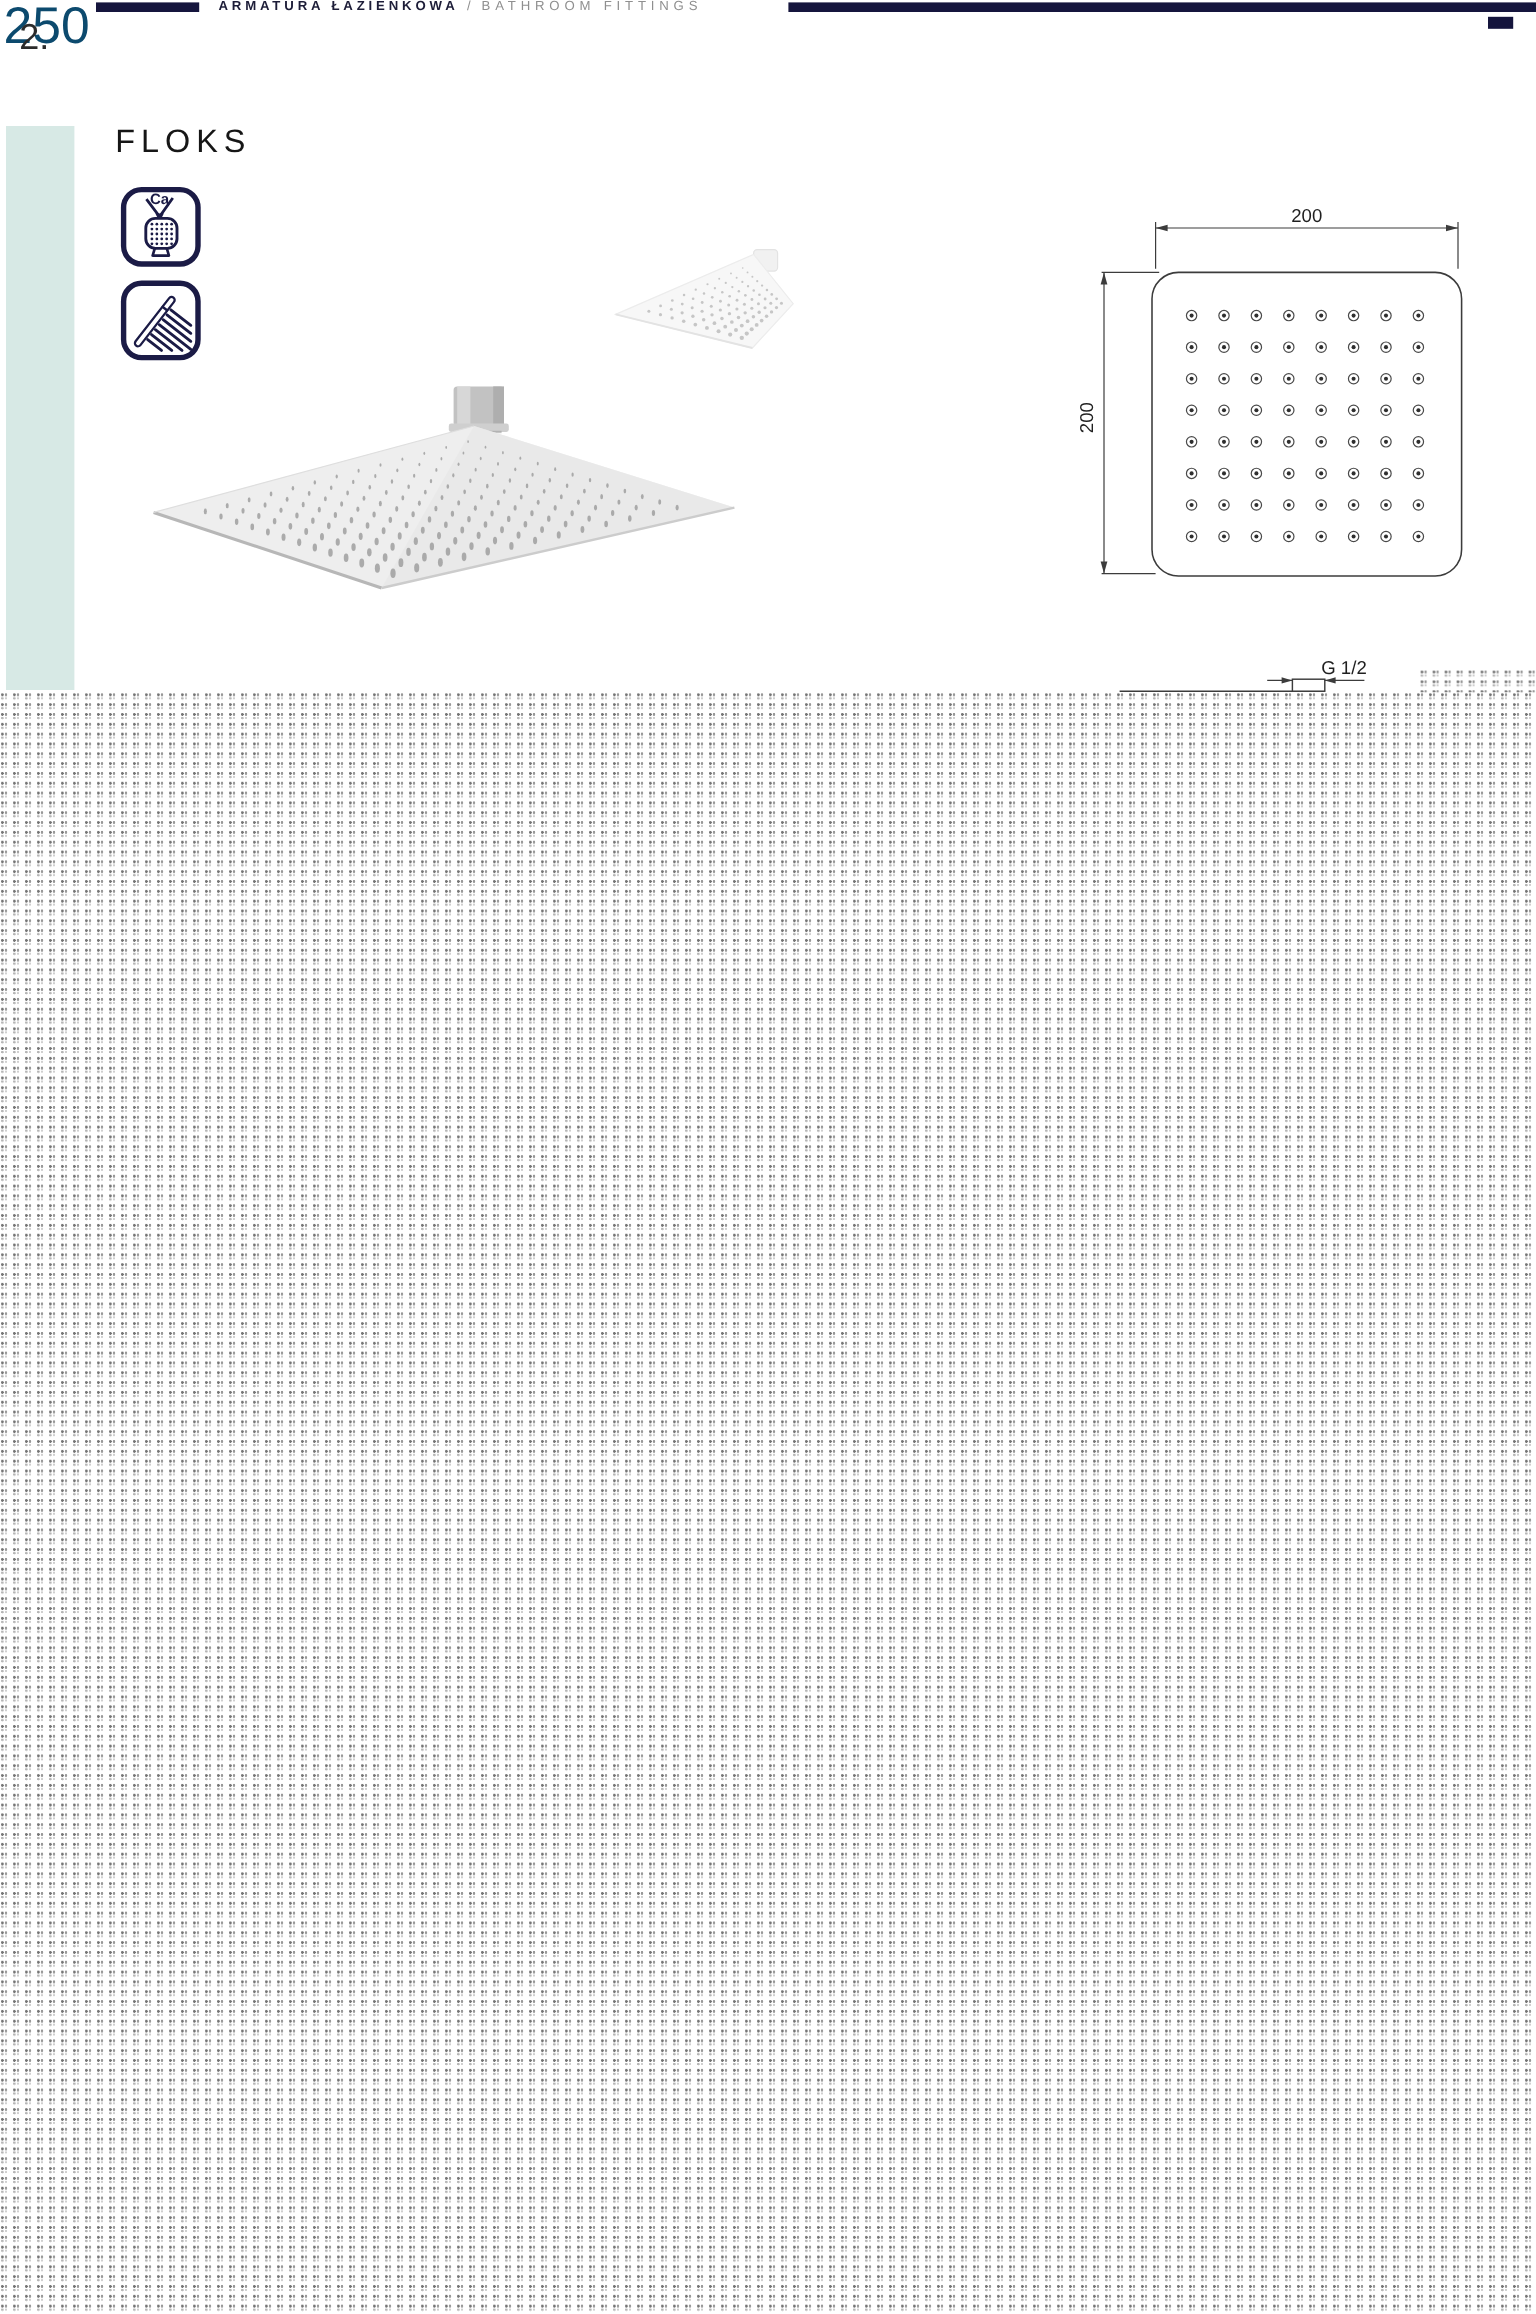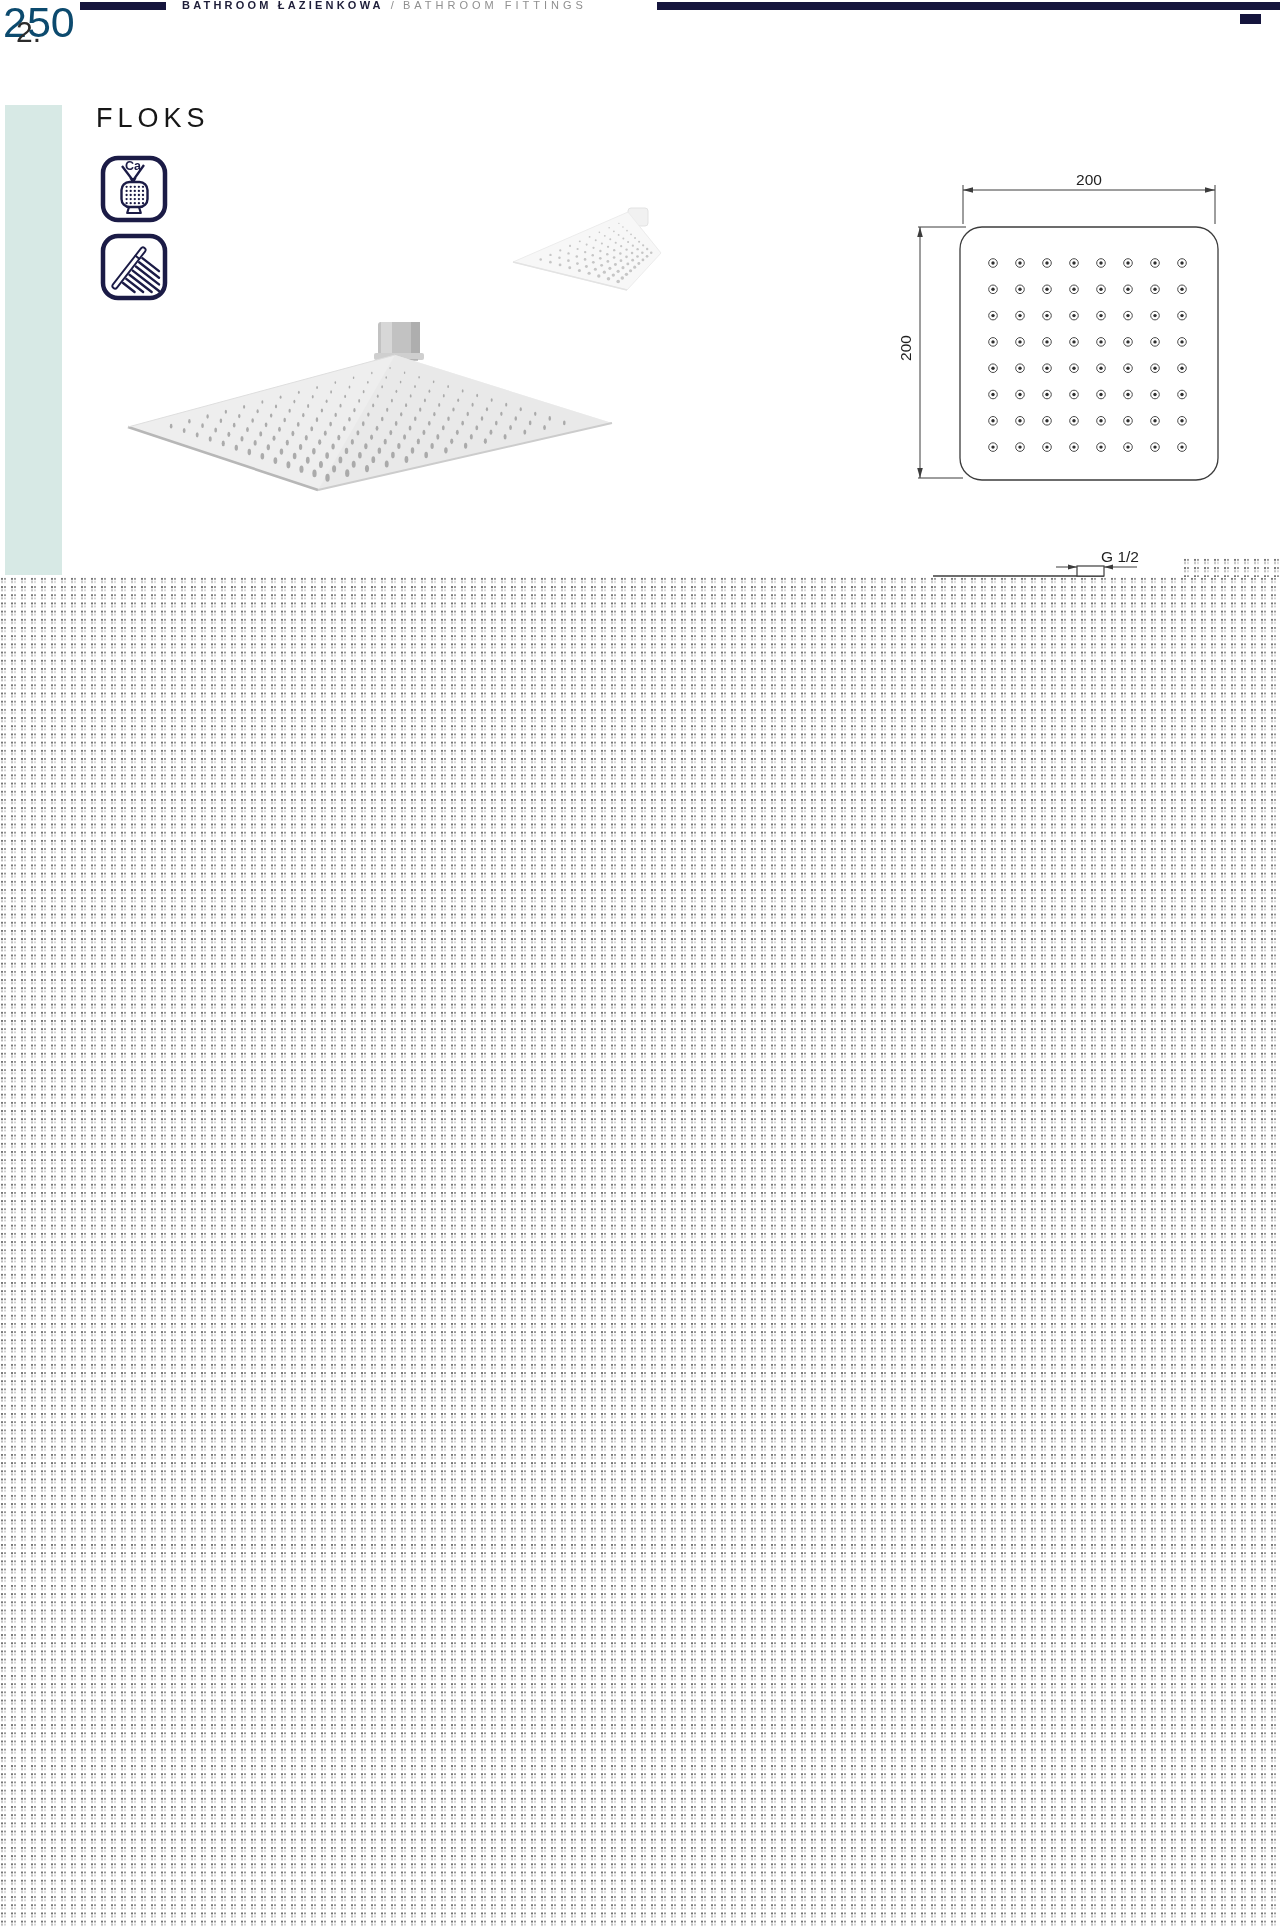--- a/index.html
+++ b/index.html
@@ -45,21 +45,21 @@
 
 <div id="page">
 
   <div id="dots-main" class="abs dots"></div>
   <div id="dots-step" class="abs dots"></div>
 
   <div id="page-number" class="abs">250</div>
   <div id="page-number-frag" class="abs">2.</div>
   <div id="hdr-bar-left" class="abs hdr-bar"></div>
   <div id="hdr-titles" class="abs">
-    <span id="hdr-title-pl">BATHROOM ŁAZIENKOWA</span>
+    <span id="hdr-title-pl">ARMATURA ŁAZIENKOWA</span>
     <span id="hdr-sep">/</span>
     <span id="hdr-title-en">BATHROOM FITTINGS</span>
   </div>
   <div id="hdr-line-right" class="abs hdr-bar"></div>
   <div id="hdr-dash" class="abs"></div>
 
   <div id="accent-bar" class="abs"></div>
 
   <div id="product-title" class="abs">FLOKS</div>
 

